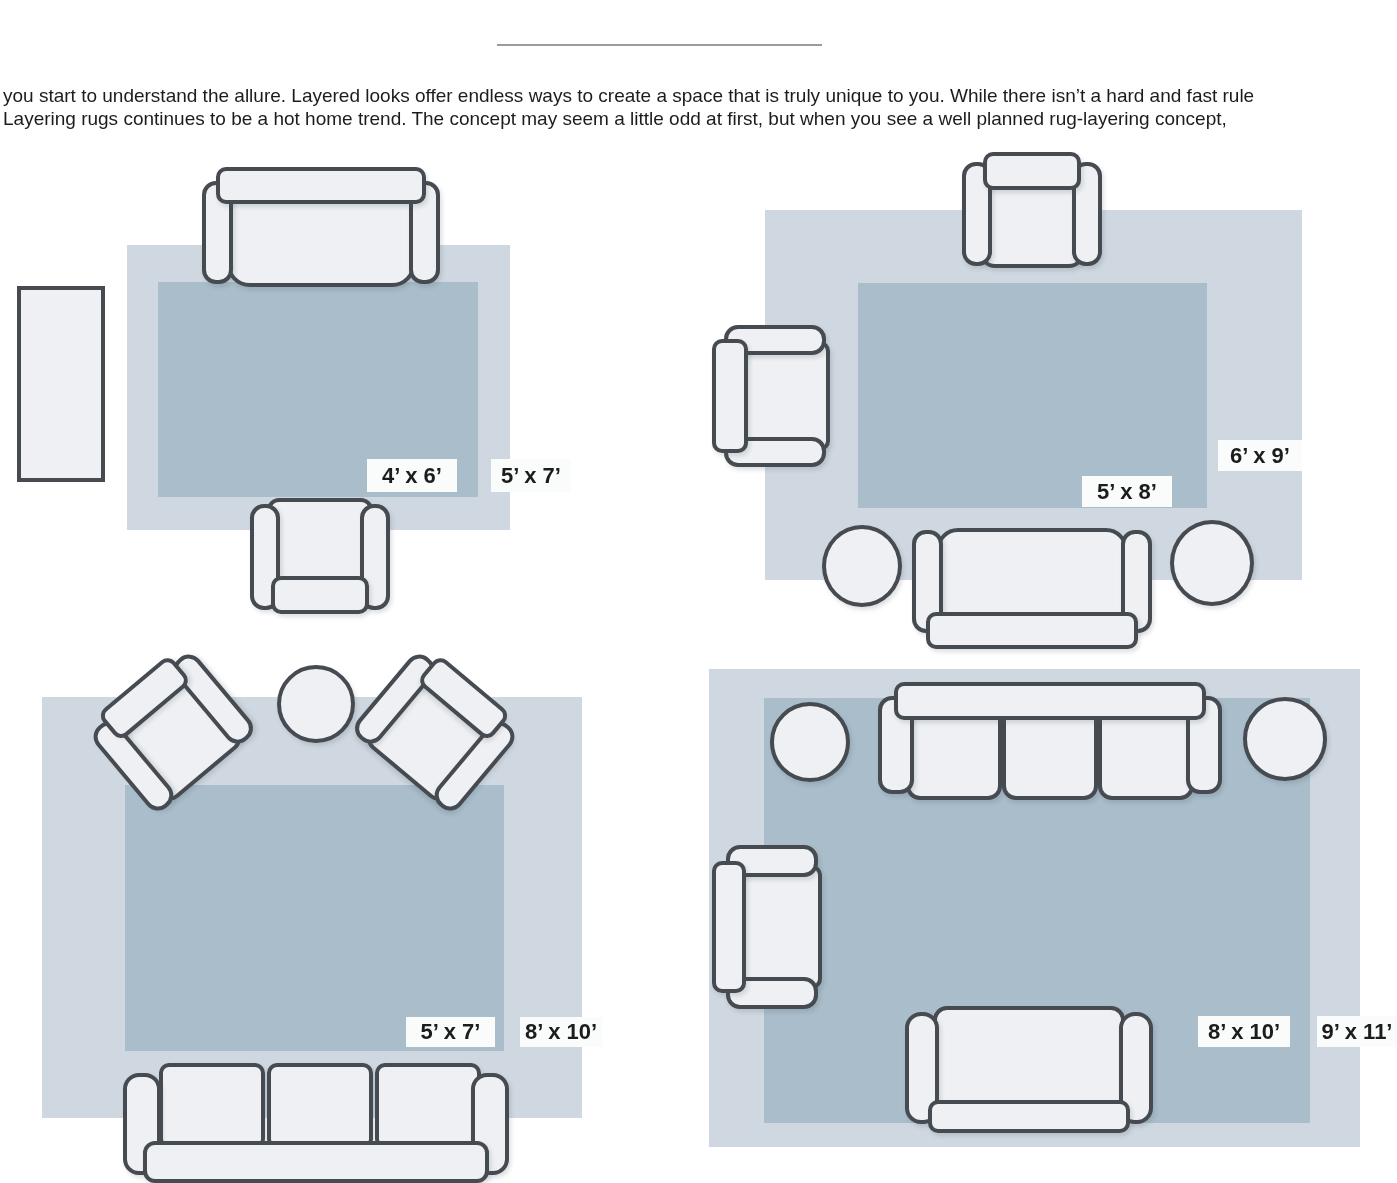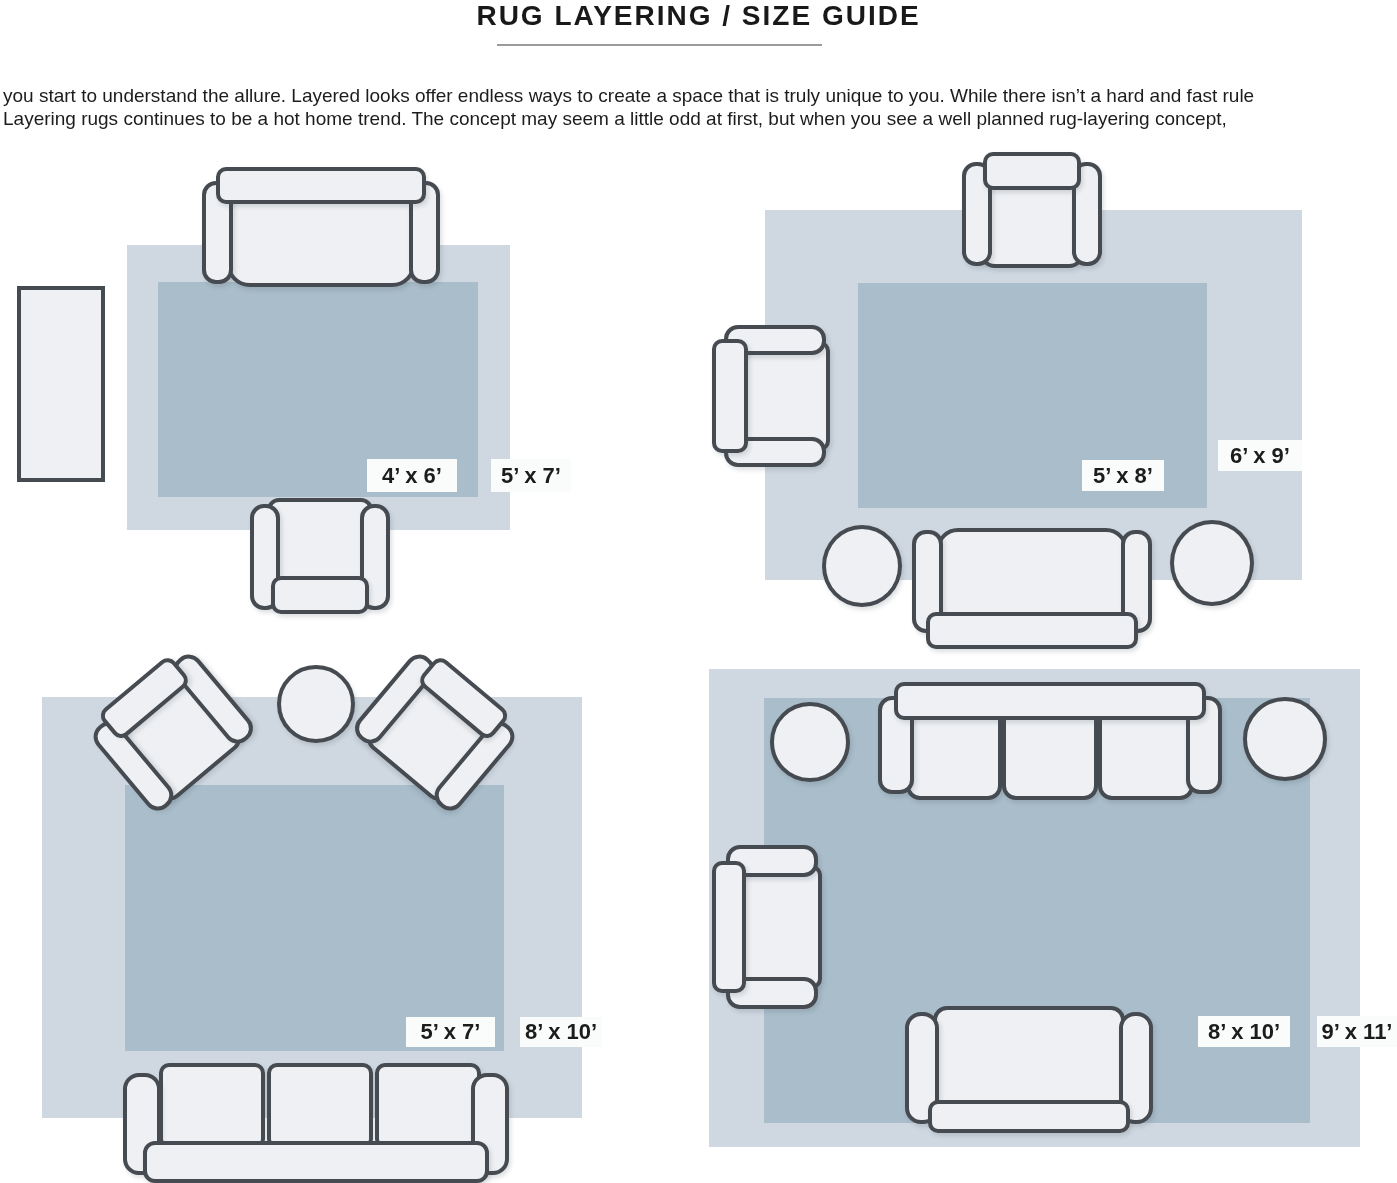--- a/index.html
+++ b/index.html
@@ -38,21 +38,20 @@
     margin-top:8px;
   }
   .rot-l{transform:rotate(-40deg);}
   .rot-r{transform:rotate(40deg);}
 </style>
 </head>
 <body>
 
 <div class="canvas">
 
-  <h1 class="page-title">RUG LAYERING / SIZE GUIDE</h1>
   <div class="title-rule"></div>
 
   <div class="intro">
     <div>you start to understand the allure. Layered looks offer endless ways to create a space that is truly unique to you. While there isn’t a hard and fast rule</div>
     <div>Layering rugs continues to be a hot home trend. The concept may seem a little odd at first, but when you see a well planned rug-layering concept,</div>
   </div>
 
   <section>
     <div class="rug outer" style="left:127px;top:245px;width:383px;height:285px"></div>
     <div class="rug inner" style="left:158px;top:282px;width:320px;height:215px"></div>
@@ -98,21 +97,21 @@
     <div class="fp round" style="left:822px;top:525px;width:80px;height:82px"></div>
     <div class="fp round" style="left:1170px;top:520px;width:84px;height:86px"></div>
 
     <div class="furn" style="left:912px;top:518px;width:240px;height:131px">
       <div class="fp" style="left:24px;top:10px;width:192px;height:96px;border-radius:22px 22px 10px 10px"></div>
       <div class="fp" style="left:0;top:12px;width:31px;height:103px;border-radius:14px"></div>
       <div class="fp" style="right:0;top:12px;width:31px;height:103px;border-radius:14px"></div>
       <div class="fp" style="left:14px;top:94px;width:212px;height:37px;border-radius:10px"></div>
     </div>
 
-    <div class="size-label" style="left:1082px;top:452px;width:82px;height:31px">5’ x 8’</div>
+    <div class="size-label" style="left:1082px;top:468px;width:90px;height:31px">5’ x 8’</div>
     <div class="size-label" style="left:1218px;top:432px;width:84px;height:31px">6’ x 9’</div>
   </section>
 
   <section>
     <div class="rug outer" style="left:42px;top:697px;width:540px;height:421px"></div>
     <div class="rug inner" style="left:125px;top:785px;width:379px;height:266px"></div>
 
     <div class="furn rot-l" style="left:105px;top:670px;width:134px;height:122px">
       <div class="fp" style="left:17px;top:26px;width:100px;height:90px;border-radius:12px"></div>
       <div class="fp" style="left:0;top:10px;width:30px;height:106px;border-radius:14px"></div>

